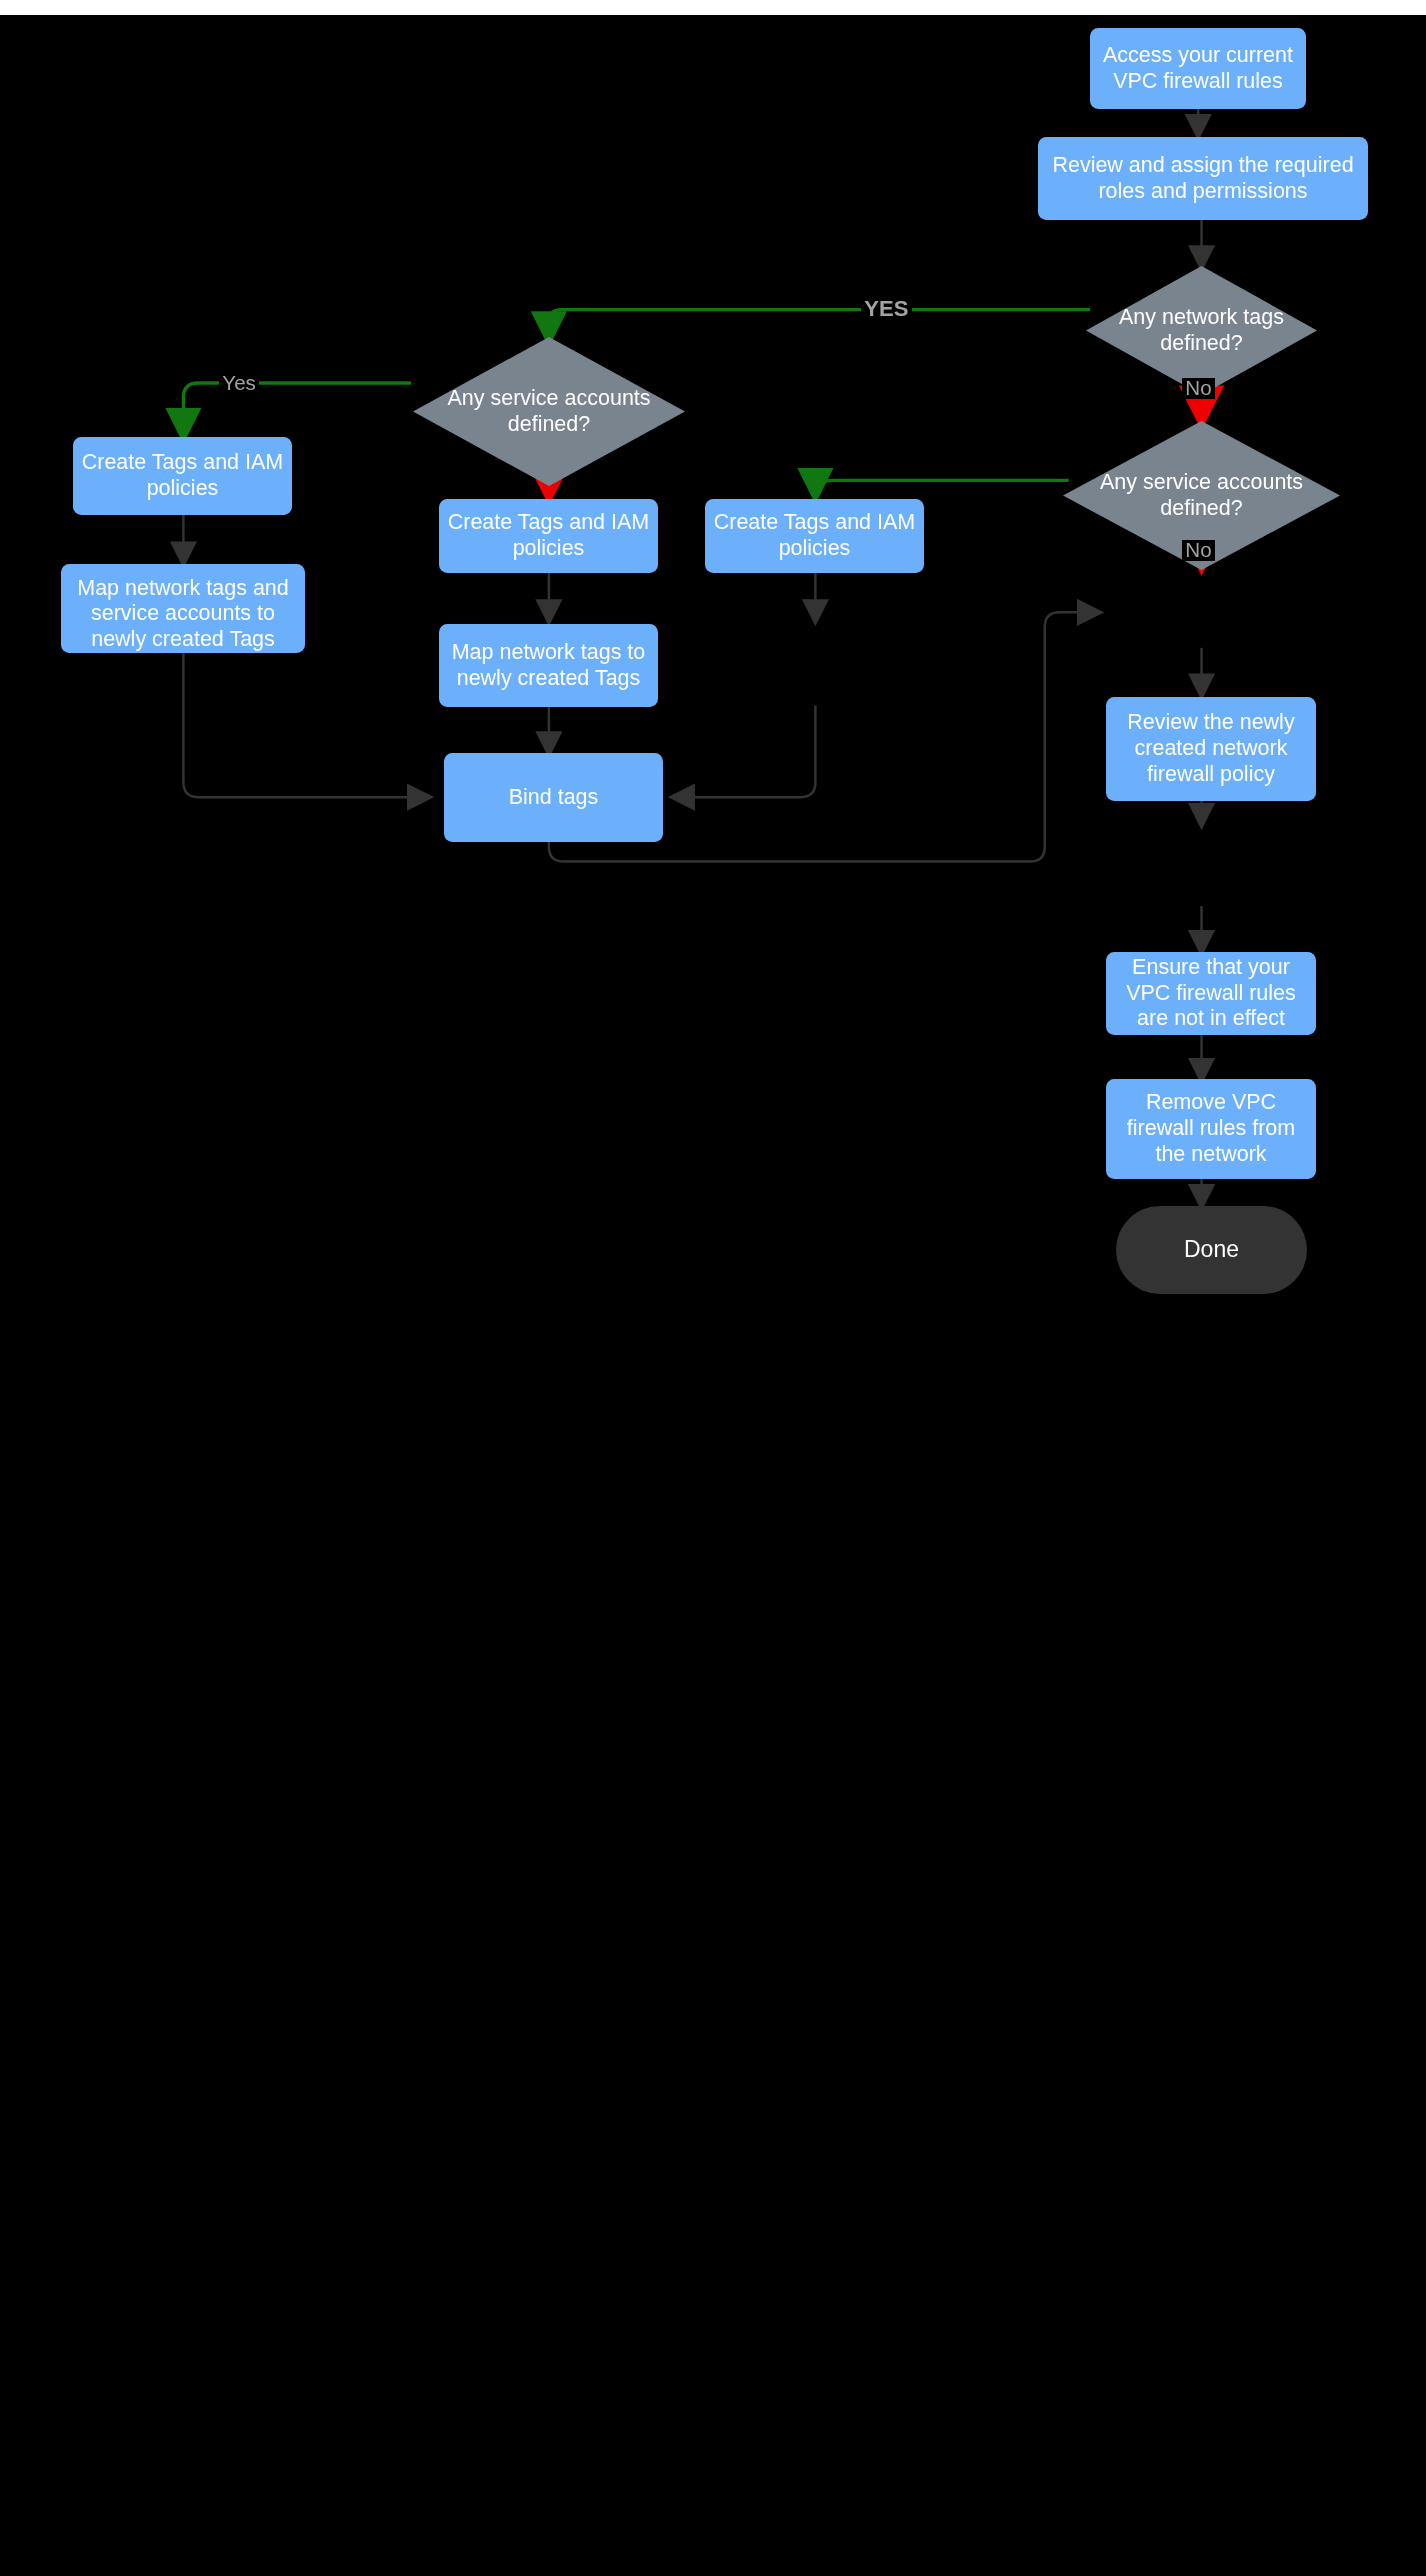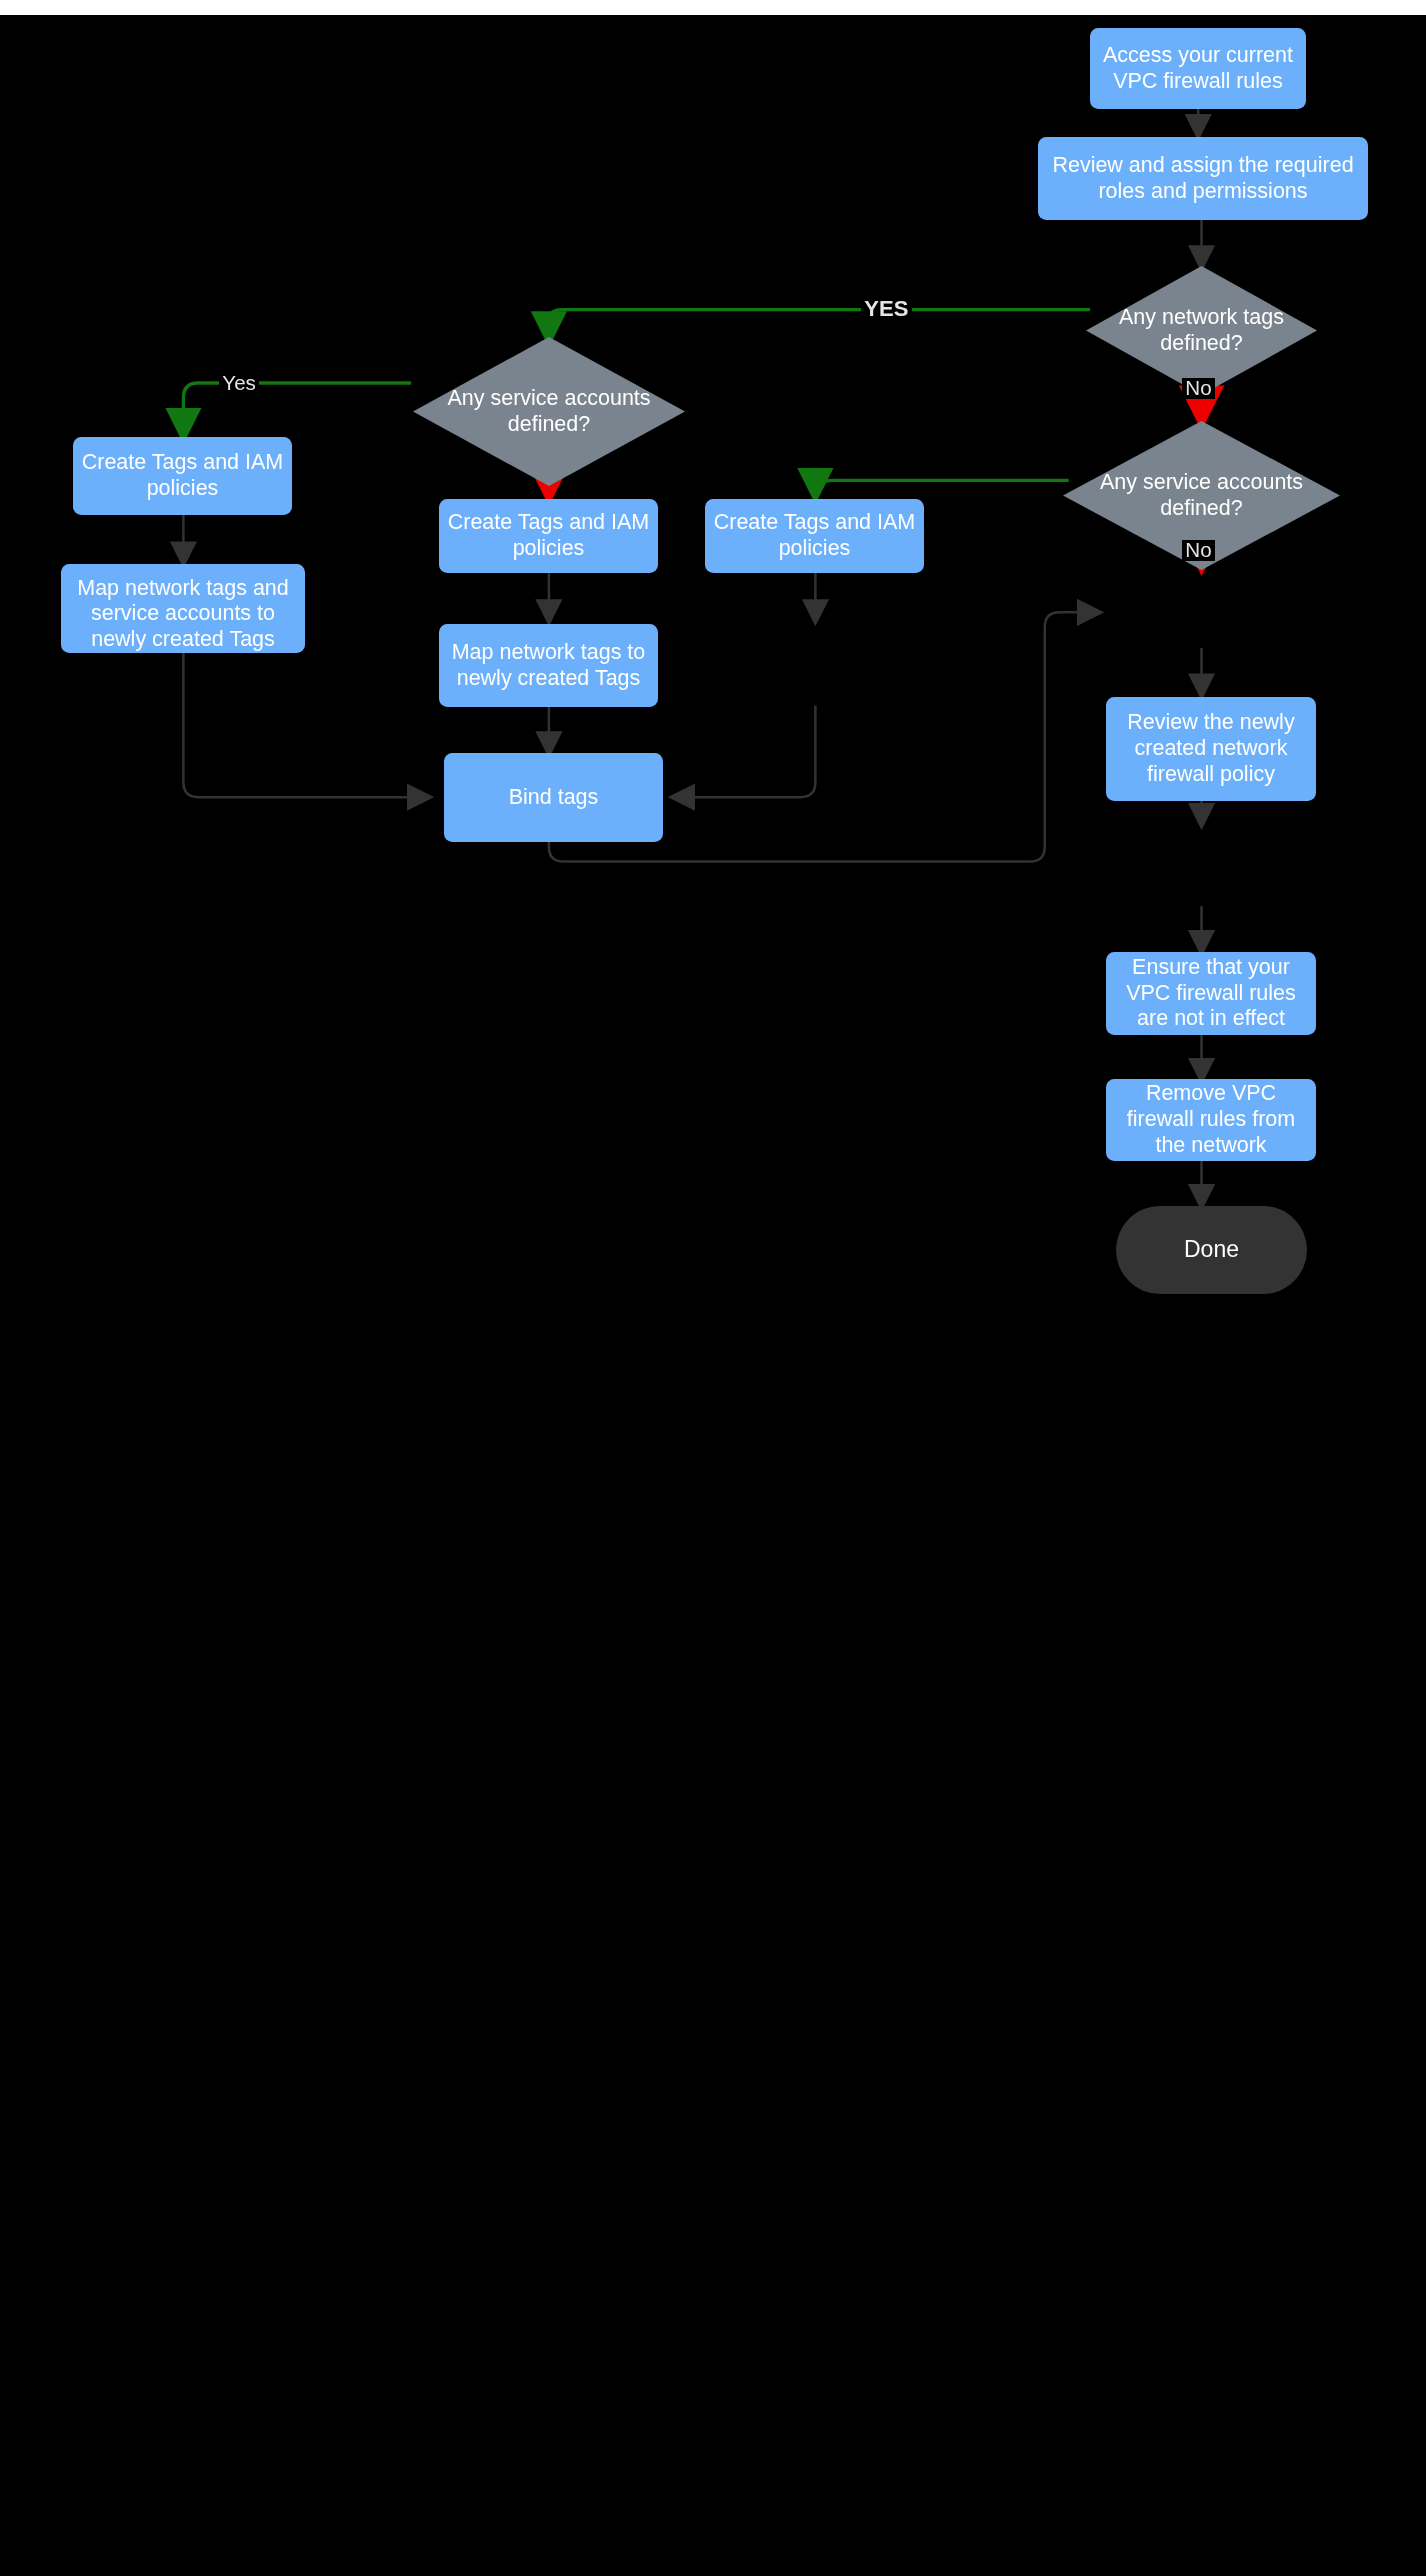--- a/index.html
+++ b/index.html
@@ -8,21 +8,21 @@
   #canvas{position:absolute;left:0;top:15px;width:1427px;height:2561px;background:#000000;}
   svg#edges{position:absolute;left:0;top:0;width:1427px;height:2561px;overflow:visible;}
 
   .node{position:absolute;box-sizing:border-box;display:flex;align-items:center;justify-content:center;text-align:center;color:#ffffff;}
   .node span{display:block;width:100%;padding:0 5px;}
 
   .proc{background:#6cb0fb;border-radius:8.3px;font-size:21.5px;line-height:1.20;}
   .dec{background:#7a848e;font-size:21.5px;line-height:1.20;}
   .term{background:#333333;border-radius:46px;font-size:23px;line-height:1.2;}
 
-  .edgelabel{position:absolute;color:#e5e5e5;font-size:20.6px;line-height:1;background:#000000;padding:0 3.3px;white-space:nowrap;}
+  .edgelabel{position:absolute;color:#a3a3a3;font-size:20.6px;line-height:1;background:#000000;padding:0 3.3px;white-space:nowrap;}
   .edgelabel.big{font-size:22px;font-weight:bold;}
 </style>
 </head>
 <body>
 
 <div id="stage">
   <div id="canvas">
 
     <svg id="edges" viewBox="0 0 1729 3104">
       <defs>
@@ -126,21 +126,21 @@
 
     <div class="node proc" style="left:1106px;top:682px;width:210px;height:104px;">
       <span>Review the newly created network firewall policy</span>
     </div>
 
 
     <div class="node proc" style="left:1106px;top:937px;width:210px;height:83px;">
       <span>Ensure that your VPC firewall rules are not in effect</span>
     </div>
 
-    <div class="node proc" style="left:1106px;top:1064px;width:210px;height:82px;">
+    <div class="node proc" style="left:1106px;top:1064px;width:210px;height:100px;">
       <span>Remove  VPC firewall rules from the network</span>
     </div>
 
     <div class="node term" style="left:1116px;top:1191px;width:191px;height:88px;">
       <span>Done</span>
     </div>
 
     <div class="edgelabel big" style="left:861px;top:283px;">YES</div>
 
     <div class="edgelabel" style="left:1182px;top:363px;">No</div>

